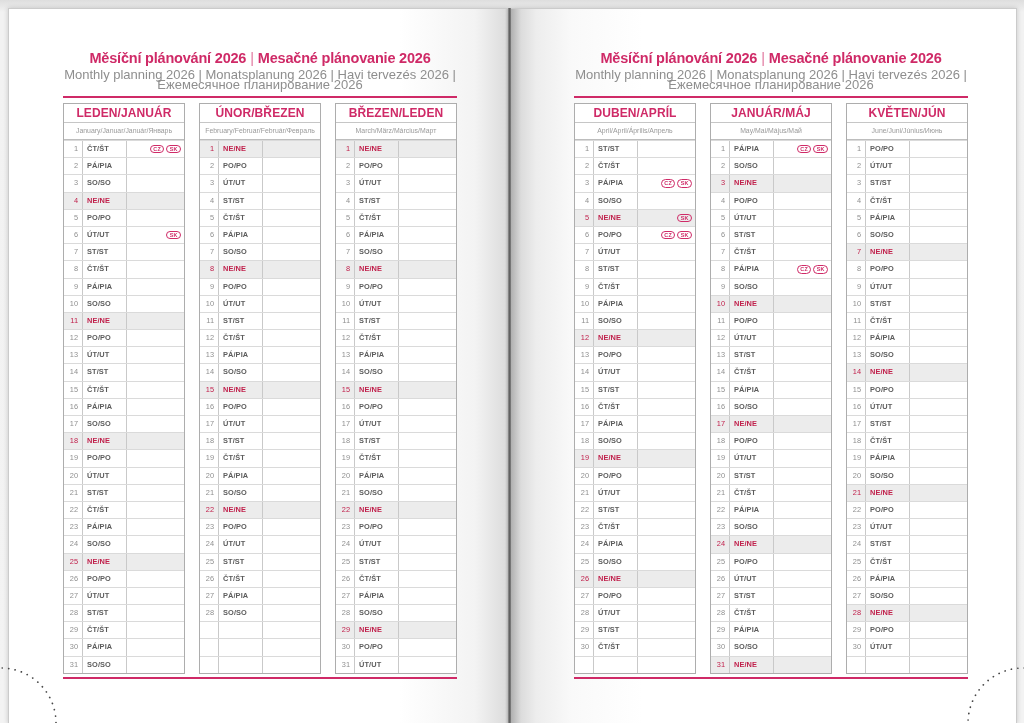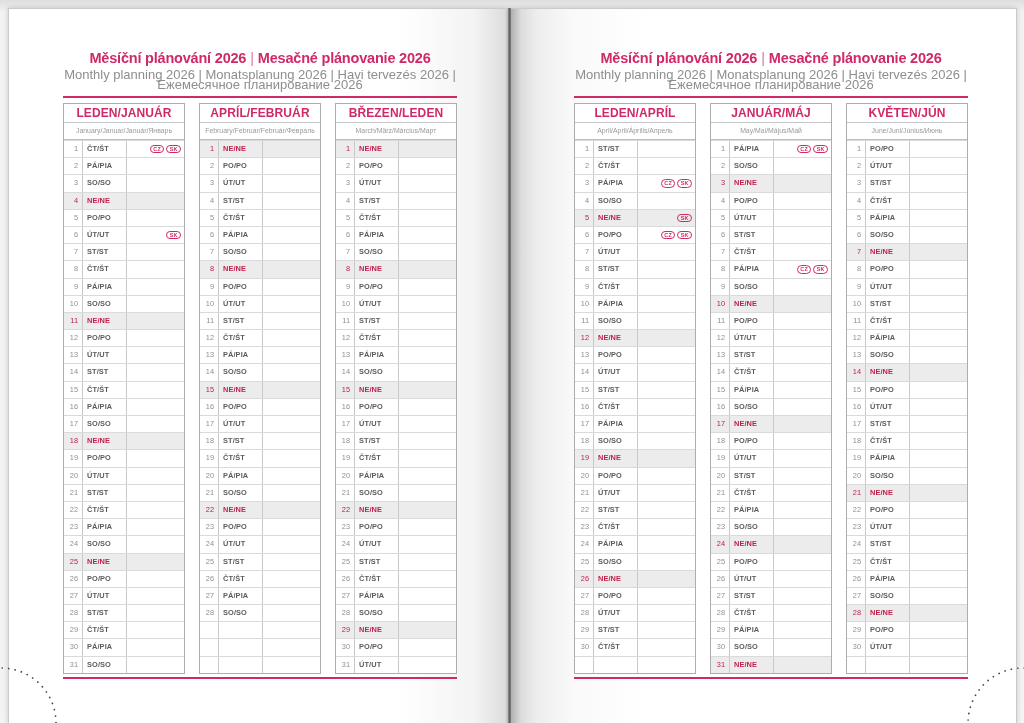--- a/index.html
+++ b/index.html
@@ -217,21 +217,21 @@
               <div class="c-day">PÁ/PIA</div>
               <div class="c-note"></div>
             </div>
             <div class="d-row">
               <div class="c-num">31</div>
               <div class="c-day">SO/SO</div>
               <div class="c-note"></div>
             </div>
           </div>
           <div class="month">
-            <div class="m-head">APRÍL/FEBRUÁR</div>
+            <div class="m-head">ÚNOR/BŘEZEN</div>
             <div class="m-sub">February/Februar/Február/Февраль</div>
             <div class="d-row weekend">
               <div class="c-num">1</div>
               <div class="c-day">NE/NE</div>
               <div class="c-note"></div>
             </div>
             <div class="d-row">
               <div class="c-num">2</div>
               <div class="c-day">PO/PO</div>
               <div class="c-note"></div>
@@ -550,21 +550,21 @@
 
   <div class="page page-right">
     <div class="content">
       <div class="title">
         <span>Měsíční plánování 2026</span><span class="sep">|</span><span>Mesačné plánovanie 2026</span>
       </div>
       <div class="subtitle">Monthly planning 2026 | Monatsplanung 2026 | Havi tervezés 2026 | Ежемесячное планирование 2026</div>
       <div class="rule top"></div>
       <div class="months">
           <div class="month">
-            <div class="m-head">LEDEN/APRÍL</div>
+            <div class="m-head">DUBEN/APRÍL</div>
             <div class="m-sub">April/April/Április/Апрель</div>
             <div class="d-row">
               <div class="c-num">1</div>
               <div class="c-day">ST/ST</div>
               <div class="c-note"></div>
             </div>
             <div class="d-row">
               <div class="c-num">2</div>
               <div class="c-day">ČT/ŠT</div>
               <div class="c-note"></div>

